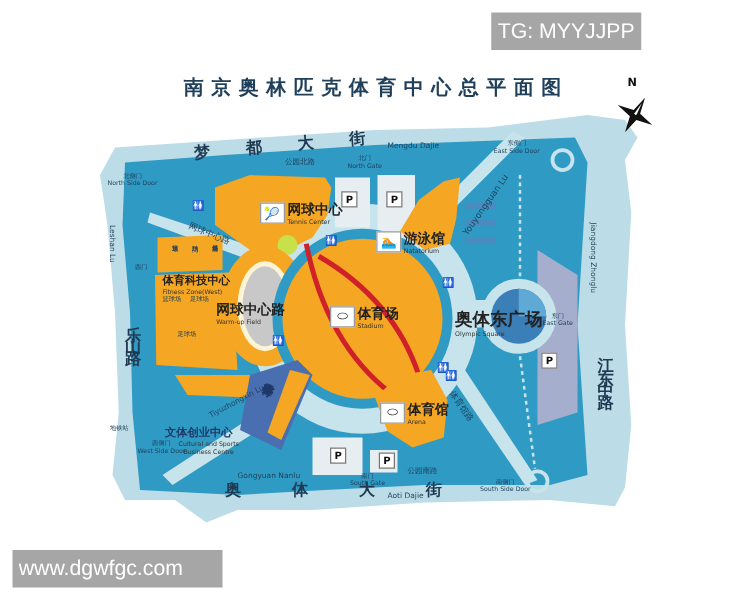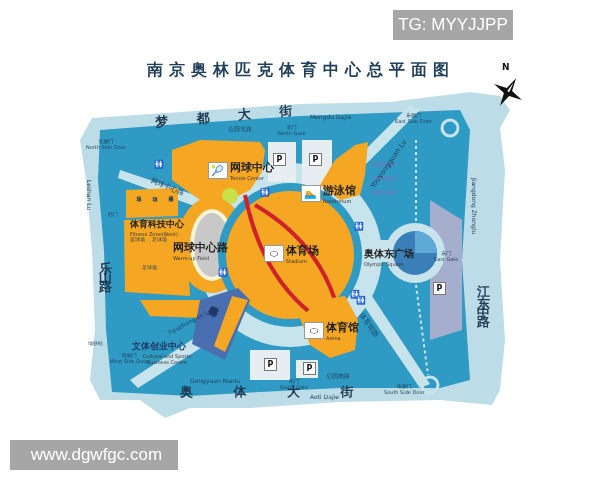--- a/index.html
+++ b/index.html
@@ -9,21 +9,20 @@
       font-family: "DejaVu Sans", "Liberation Sans", sans-serif;
     }
     .map-title {
       position: absolute; left: 0; top: 60px; width: 600px; text-align: center;
       font-size: 16px; font-weight: bold; letter-spacing: 6px; color: #1f3f5a;
       padding-left: 2px; box-sizing: border-box;
     }
     .watermark {
       position: absolute; background: #a6a6a6; color: #ffffff;
       font-family: "Liberation Sans", sans-serif;
-      text-align: center;
     }
     .wm-tg { left: 393px; top: 10px; width: 120px; height: 30px; line-height: 30px; font-size: 17px; text-align: center; }
     .wm-url { left: 10px; top: 440px; width: 168px; height: 30px; line-height: 30px; font-size: 17px; padding-left: 5px; box-sizing: border-box; }
     svg.map { position: absolute; left: 0; top: 0; }
     .lbl { position: absolute; white-space: nowrap; color: #1f3f5a; }
     .road-cn { font-size: 13px; font-weight: bold; color: #1f3a52; }
     .road-en { font-size: 6px; color: #1f3f5a; }
     .gate { font-size: 5px; color: #1f3f5a; text-align: center; line-height: 6px; }
     .venue { position: absolute; display: flex; align-items: center; }
     .venue-icon {
@@ -203,21 +202,21 @@
 </div>
 <div class="venue" style="left:304px;top:320px;">
   <div class="venue-icon">⬭</div>
   <div class="venue-text">
       <span class="venue-cn">体育馆</span>
       <span class="venue-en">Arena</span>
     </div>
 </div>
 <div class="venue" style="left:364px;top:247px;">
   <div class="venue-text">
-      <span class="venue-cn" style="font-size:10px;">奥体东广场</span>
+      <span class="venue-cn" style="font-size:14px;">奥体东广场</span>
       <span class="venue-en">Olympic Square</span>
     </div>
 </div>
 <div class="lbl vert" style="left:212px;top:300px;font-size:9px;font-weight:bold;color:#1f3a6a;transform:rotate(25deg);">体育科技中心</div>
 
 <div class="lbl vert" style="left:136px;top:192px;font-size:5px;">篮球场</div>
 <div class="lbl vert" style="left:152px;top:192px;font-size:5px;">门球场</div>
 <div class="lbl vert" style="left:168px;top:192px;font-size:5px;">健身器场</div>
 <div class="lbl" style="left:130px;top:236px;font-size:5px;">篮球场</div>
 <div class="lbl" style="left:152px;top:236px;font-size:5px;">足球场</div>

